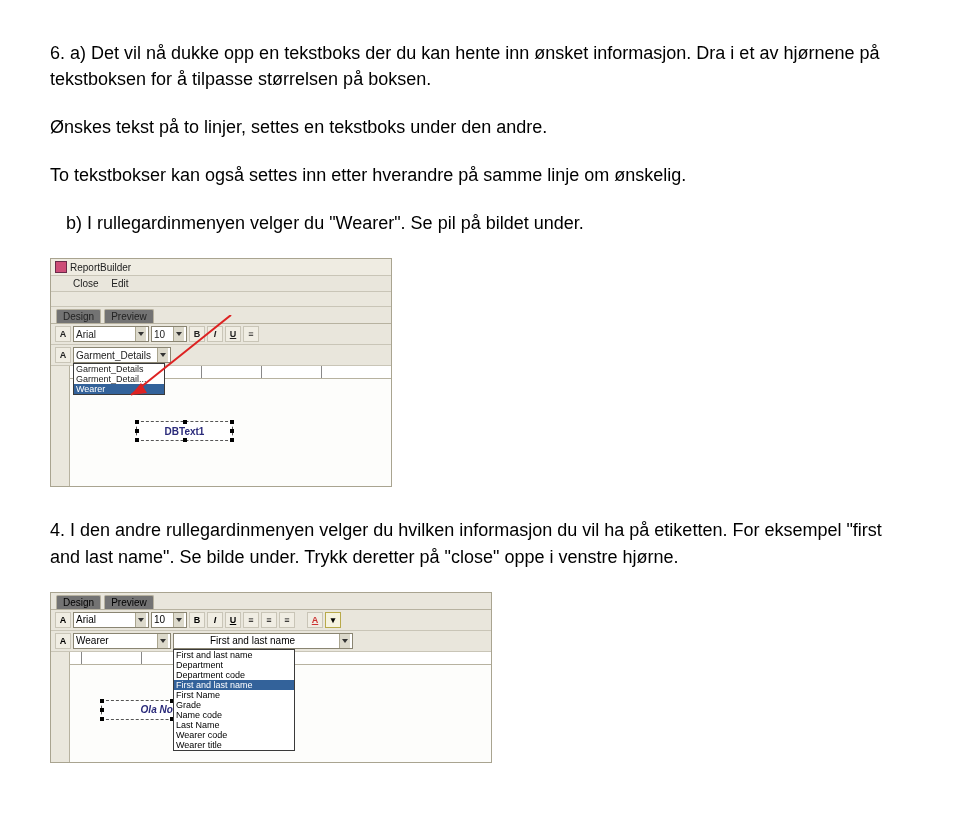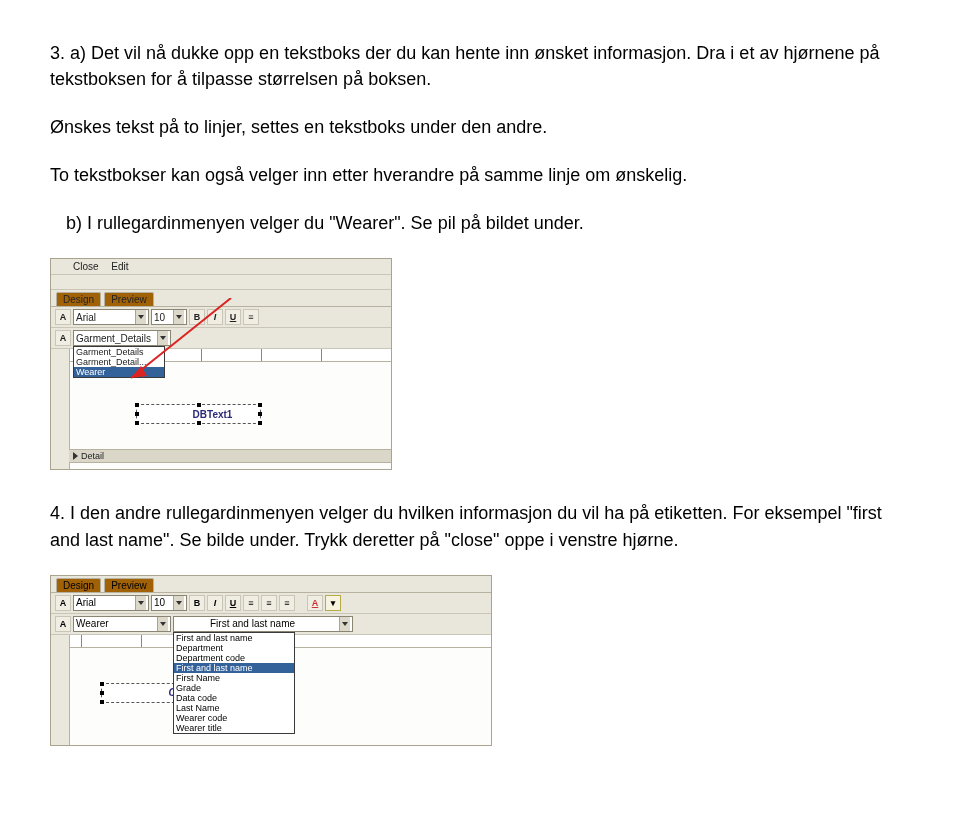--- a/index.html
+++ b/index.html
@@ -62,21 +62,21 @@
   .rb-tabs {
     padding: 2px 5px 0 5px;
     display: flex;
     gap: 3px;
     border-bottom: 1px solid #b7b2a0;
   }
   .rb-tab {
     border: 1px solid #b7b2a0;
     border-bottom: none;
     padding: 1px 6px;
-    background: #a16207;
+    background: #737373;
     border-radius: 2px 2px 0 0;
   }
   .rb-toolbar {
     display: flex;
     align-items: center;
     padding: 2px 4px;
     gap: 2px;
     border-bottom: 1px solid #c9c5b7;
   }
   .rb-tb-btn {
@@ -172,21 +172,20 @@
   .rb-selected {
     position: absolute;
     border: 1px dashed #555;
     background: #fff;
     font-weight: bold;
     font-size: 10px;
     color: #2a2a7a;
     display: flex;
     align-items: center;
     justify-content: center;
-    padding-left: 28px;
   }
   .rb-handle {
     position: absolute;
     width: 4px; height: 4px;
     background: #000;
   }
   .rb-handle.tl { top: -2px; left: -2px; }
   .rb-handle.tr { top: -2px; right: -2px; }
   .rb-handle.bl { bottom: -2px; left: -2px; }
   .rb-handle.br { bottom: -2px; right: -2px; }
@@ -244,27 +243,31 @@
     white-space: nowrap;
   }
   .rb-droplist2 .sel {
     background: #33629a;
     color: #fff;
   }
 </style>
 </head>
 <body>
 
-<p class="para">3. a) Det vil nå dukke opp en tekstboks der du kan hente inn ønsket informasjon. Dra i et av hjørnene på tekstboksen for å tilpasse størrelsen på boksen.</p>
+<p class="para">6. a) Det vil nå dukke opp en tekstboks der du kan hente inn ønsket informasjon. Dra i et av hjørnene på tekstboksen for å tilpasse størrelsen på boksen.</p>
 <p class="para">Ønskes tekst på to linjer, settes en tekstboks under den andre.</p>
-<p class="para">To tekstbokser kan også velger inn etter hverandre på samme linje om ønskelig.</p>
+<p class="para">To tekstbokser kan også settes inn etter hverandre på samme linje om ønskelig.</p>
 <p class="para indent">b) I rullegardinmenyen velger du "Wearer". Se pil på bildet under.</p>
 
 <div class="screenshot">
   <div class="rb-window">
+    <div class="rb-title">
+      <span class="icon"></span>
+      <span>ReportBuilder</span>
+    </div>
     <div class="rb-menu">
       <span>Close</span>
       <span>Edit</span>
     </div>
     <div class="rb-blankrow"></div>
     <div class="rb-tabs">
       <div class="rb-tab">Design</div>
       <div class="rb-tab">Preview</div>
     </div>
     <div class="rb-toolbar">
@@ -317,24 +320,20 @@
         <span>DBText1</span>
         <div class="rb-handle tl"></div>
         <div class="rb-handle tc"></div>
         <div class="rb-handle tr"></div>
         <div class="rb-handle ml"></div>
         <div class="rb-handle mr"></div>
         <div class="rb-handle bl"></div>
         <div class="rb-handle bc"></div>
         <div class="rb-handle br"></div>
       </div>
-      <div class="rb-band" style="top:100px;">
-        <span style="display:inline-block;width:0;height:0;border-top:4px solid transparent;border-bottom:4px solid transparent;border-left:5px solid #333;margin-right:3px"></span>
-        <span>Detail</span>
-      </div>
     </div>
   </div>
 </div>
 
 <p class="para">4. I den andre rullegardinmenyen velger du hvilken informasjon du vil ha på etiketten. For eksempel "first and last name". Se bilde under. Trykk deretter på "close" oppe i venstre hjørne.</p>
 
 <div class="screenshot">
   <div class="rb2-window">
     <div class="rb-tabs">
       <div class="rb-tab">Design</div>
@@ -377,21 +376,21 @@
         <div class="arrow">
             <div class="tri-down"></div>
           </div>
         <div class="rb-droplist2" id="fieldlist">
             <div>First and last name</div>
             <div>Department</div>
             <div>Department code</div>
             <div class="sel">First and last name</div>
             <div>First Name</div>
             <div>Grade</div>
-            <div>Data code</div>
+            <div>Name code</div>
             <div>Last Name</div>
             <div>Wearer code</div>
             <div>Wearer title</div>
           </div>
       </div>
     </div>
     <div class="rb2-canvas">
       <div class="rb-ruler-h">
         <div class="tick" style="left:30px"></div>
         <div class="tick" style="left:90px"></div>

